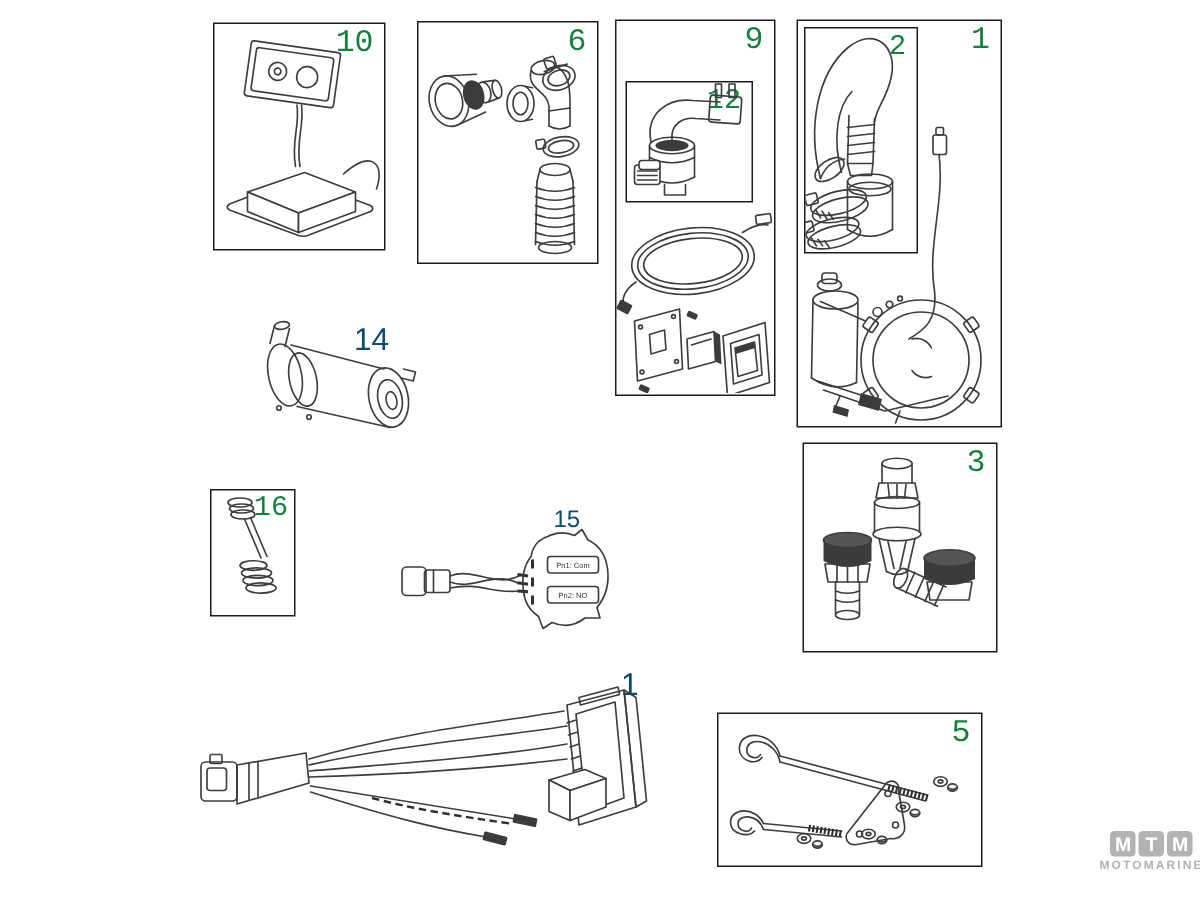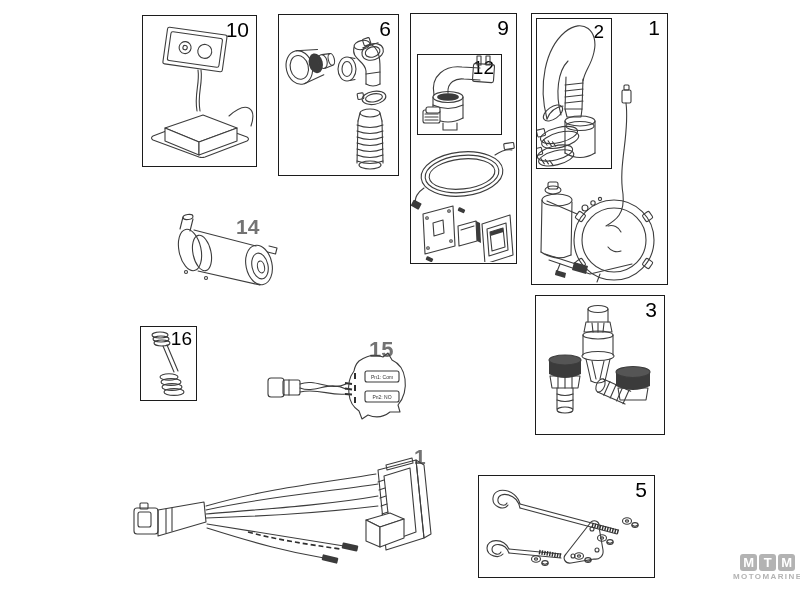--- a/index.html
+++ b/index.html
@@ -1,22 +1,22 @@
 <!DOCTYPE html>
 <html><head>
 <meta charset="utf-8">
 <style>
   html,body{margin:0;padding:0;background:#fff;}
   .page{position:relative;width:800px;height:600px;background:#fff;overflow:hidden;
         font-family:"Liberation Sans",sans-serif;}
   .panel{position:absolute;border:1.6px solid #1c1c1c;background:#fff;box-sizing:border-box;}
-  .num{position:absolute;color:#000000;font-size:21px;line-height:1;letter-spacing:0;}
+  .num{position:absolute;color:#15803d;font-size:21px;line-height:1;letter-spacing:0;font-family:Liberation Mono, monospace;}
   .panel > .num{top:3px;right:7px;}
   .num.small{font-size:19px;}
-  .loose-num{position:absolute;color:#737373;font-size:21px;line-height:1;font-weight:bold;}
+  .loose-num{position:absolute;color:#0c4a6e;font-size:21px;line-height:1;}
   svg{display:block;position:absolute;left:0;top:0;}
   .loose-svg{position:absolute;}
   .ln{fill:none;stroke:#3d3d3d;stroke-width:1.1;stroke-linecap:round;stroke-linejoin:round;}
   .lnw{fill:#fff;stroke:#3d3d3d;stroke-width:1.1;stroke-linejoin:round;}
   .dk{fill:#3b3b3b;stroke:none;}
   .thr{stroke:#2f2f2f;stroke-width:4.5;fill:none;stroke-dasharray:1.4 1.2;}
   .tiny{font-size:5px;fill:#333;text-anchor:middle;font-family:"Liberation Sans",sans-serif;}
   .logo{position:absolute;display:flex;flex-direction:column;align-items:center;}
   .logo-squares{display:flex;gap:2px;}
   .logo-sq{width:17px;height:17px;background:#b3b3b3;color:#fff;border-radius:3px;
@@ -214,35 +214,35 @@
     <ellipse cx="99" cy="57" rx="13" ry="20" transform="rotate(-12 99 57)" class="ln"></ellipse>
     <ellipse cx="100" cy="58" rx="8" ry="13" transform="rotate(-12 100 58)" class="ln"></ellipse>
     <ellipse cx="101" cy="59" rx="3.5" ry="6" transform="rotate(-12 101 59)" class="ln"></ellipse>
     <path d="M20,21 L23,9 M30,23 L33,11" class="ln"></path>
     <ellipse cx="28" cy="9" rx="5" ry="2.5" transform="rotate(-8 28 9)" class="ln"></ellipse>
     <path d="M109,38 l8,2 -1.5,6 -8,-2" class="ln"></path>
     <circle cx="26" cy="64" r="1.5" class="ln"></circle>
     <circle cx="46" cy="70" r="1.5" class="ln"></circle>
   </svg>
 
-  <div class="panel" style="left:140px;top:326px;width:57px;height:75px;">
+  <div class="panel" style="left:140px;top:326px;width:57px;height:85px;">
     <span class="num small" style="right:4px;top:2px;">16</span>
     <svg width="54" height="72" viewBox="0 0 54 72">
       <ellipse cx="19" cy="8" rx="8" ry="3" class="ln"></ellipse>
       <ellipse cx="20" cy="12" rx="8" ry="3" class="ln"></ellipse>
       <ellipse cx="21" cy="16" rx="8" ry="3" class="ln"></ellipse>
       <path d="M22,19 L33,45 M26,18 L37,44" class="ln"></path>
       <ellipse cx="28" cy="50" rx="9" ry="3.2" class="ln"></ellipse>
       <ellipse cx="30" cy="55" rx="10" ry="3.4" class="ln"></ellipse>
       <ellipse cx="31" cy="60" rx="10" ry="3.4" class="ln"></ellipse>
       <ellipse cx="33" cy="65" rx="10" ry="3.4" class="ln"></ellipse>
     </svg>
   </div>
 
-  <span class="loose-num" style="left:369px;top:339px;font-size:22px;">15</span>
+  <span class="loose-num" style="left:369px;top:339px;font-size:16px;">15</span>
   <svg class="loose-svg" style="left:262px;top:348px;" width="150" height="78" viewBox="0 0 150 78">
     <rect x="6" y="30" width="16" height="19" rx="3" class="ln"></rect>
     <rect x="21" y="32" width="17" height="15" rx="2" class="ln"></rect>
     <line x1="27" y1="32" x2="27" y2="47" class="ln"></line>
     <path d="M38,36 C54,30 68,44 84,36" class="ln"></path>
     <path d="M38,40 C54,46 66,32 84,41" class="ln"></path>
     <path d="M38,44 C56,40 68,48 84,46" class="ln"></path>
     <path d="M83,35 l7,1 M83,40.5 l7,1 M83,46 l7,0.5" stroke="#2f2f2f" stroke-width="2" fill="none"></path>
     <path d="M97,13 Q110,4 121,9 L126,5 L130,12 Q141,17 143,31 Q145,46 136,57 L138,64 L128,64 Q118,72 106,67 L100,71 L97,63 Q88,57 87,46 Q85,32 92,23 Q93,17 97,13 Z" class="ln"></path>
     <path d="M93,25 l0,6 M93,37 l0,6 M93,49 l0,6" stroke="#2f2f2f" stroke-width="2" fill="none"></path>

